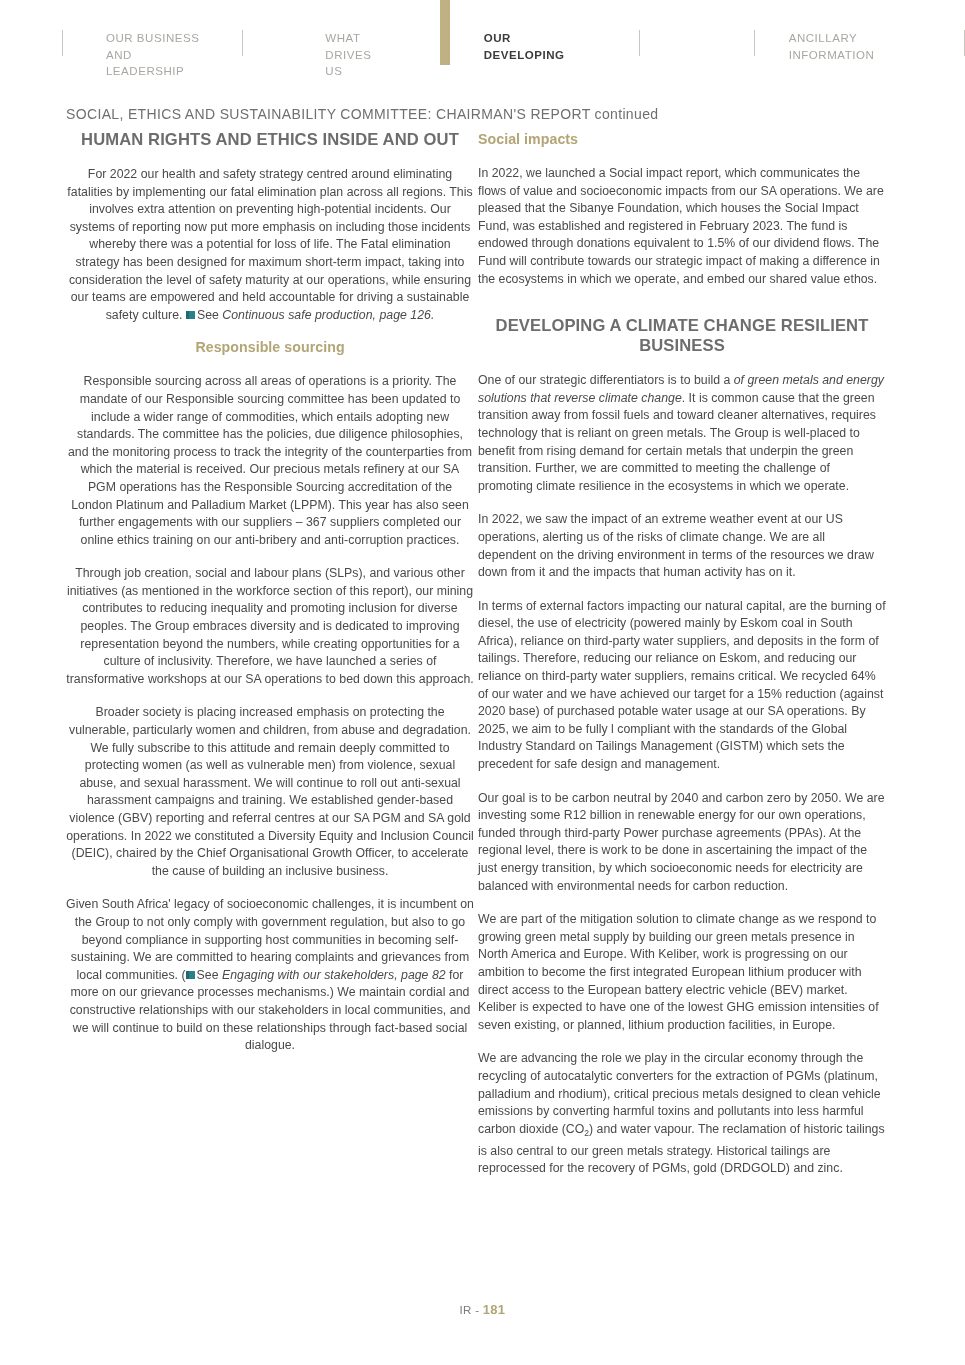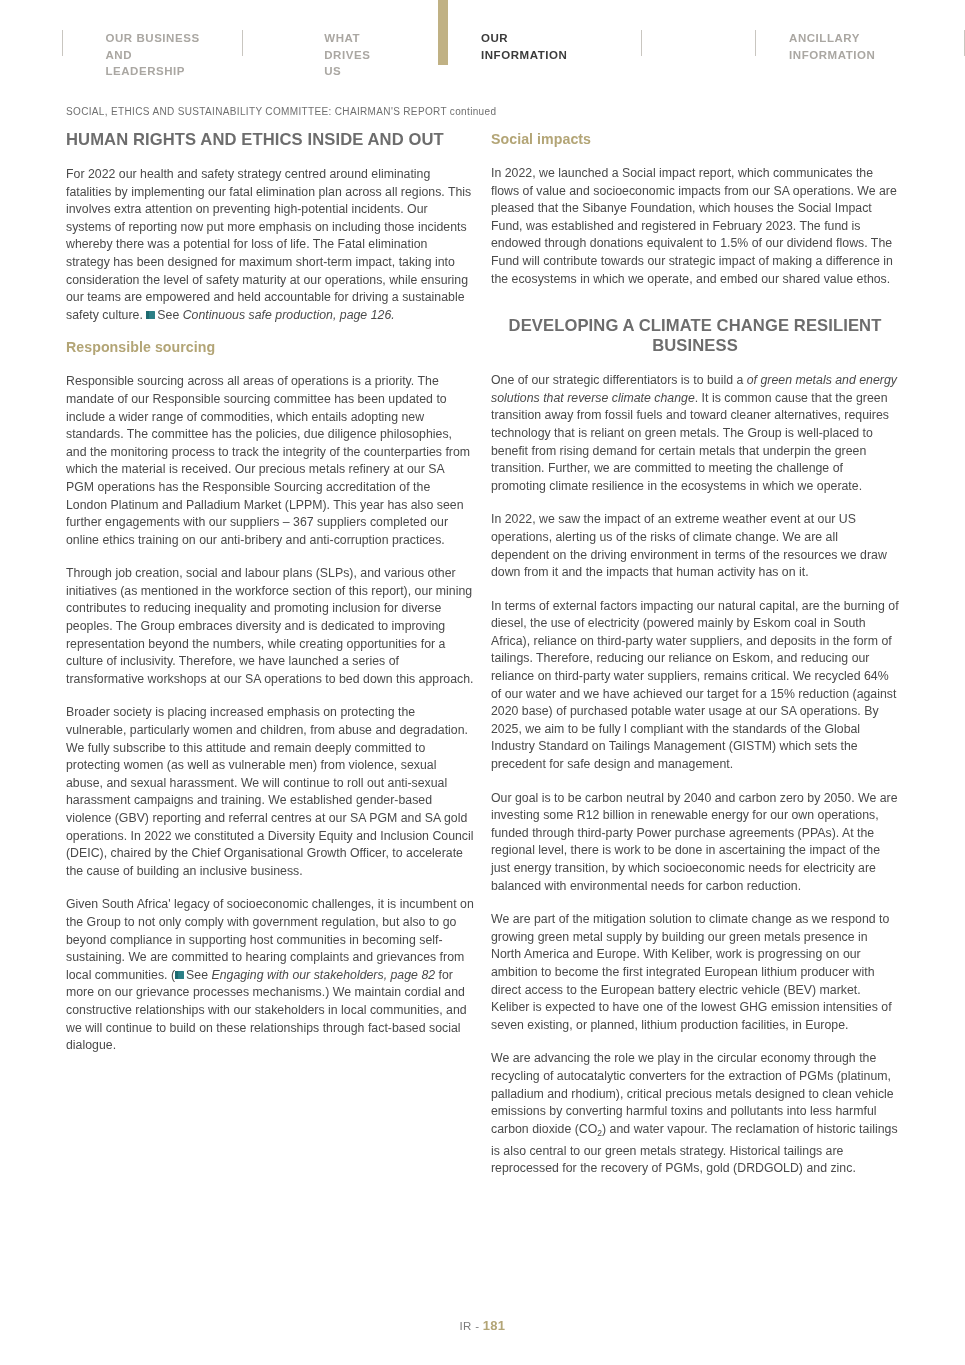--- a/index.html
+++ b/index.html
@@ -49,21 +49,21 @@
     margin-top: 0;
     flex: 0 0 10px;
   }
   .nav-label {
     font-size: 11.5px;
     letter-spacing: 0.55px;
     line-height: 16.5px;
     color: #aaa7a2;
     margin-top: 30px;
     white-space: pre-line;
-    font-weight: 700;
+    font-weight: 400;
   }
   .nav-label.active {
     color: #3b3b3b;
     font-weight: 700;
   }
   .sp-a { width: 46px; }
   .sp-b { width: 38px; }
   .sp-c { width: 88px; }
   .sp-d { width: 56px; }
   .sp-e { width: 36px; }
@@ -71,34 +71,34 @@
   .sp-g { width: 42px; }
   .sp-h { width: 80px; }
   .sp-i { width: 36px; }
   .sp-j { width: 96px; }
 
   
   .running-head {
     position: absolute;
     top: 106px;
     left: 66px;
-    font-size: 10px;
+    font-size: 14px;
     letter-spacing: 0.35px;
     color: #6f6f6f;
     white-space: nowrap;
   }
 
   
   .col {
     position: absolute;
     top: 130px;
     width: 408px;
   }
-  .col-left  { left: 66px; }
-  .col-right { left: 491px; }
+  .col-left  { left: 66px; text-align: center; }
+  .col-right { left: 478px; }
 
   h1.section-title {
     font-size: 16.6px;
     font-weight: 700;
     letter-spacing: 0.1px;
     color: #6d6d6d;
     margin: 0 0 7px 0;
     line-height: 20px;
   }
   h1.section-title.spaced { margin-top: 28px; text-align: center; }
@@ -142,21 +142,21 @@
     width: 3px; height: 8px;
     background: #1d6a70;
   }
 
   sub { font-size: 8.5px; }
 
   
   .footer {
     position: absolute;
     left: 0;
-    bottom: 32px;
+    bottom: 48px;
     width: 965px;
     text-align: center;
     font-size: 11.5px;
     letter-spacing: 0.3px;
     color: #7b7b7b;
   }
   .footer .pg {
     color: #b3a576;
     font-weight: 700;
     font-size: 13px;
@@ -181,21 +181,21 @@
     <div class="nav-item">
       <span class="nav-label">WHAT
 DRIVES US</span>
     </div>
     <div class="sp-d"></div>
 
     <div class="nav-goldbar"></div>
     <div class="sp-e"></div>
     <div class="nav-item">
       <span class="nav-label active">OUR
-INFORMATION</span>
+DEVELOPING</span>
     </div>
     <div class="sp-f"></div>
 
     <div class="nav-divider"></div>
     <div class="sp-g"></div>
     <div class="sp-h"></div>
 
     <div class="nav-divider"></div>
     <div class="sp-i"></div>
     <div class="nav-item">

